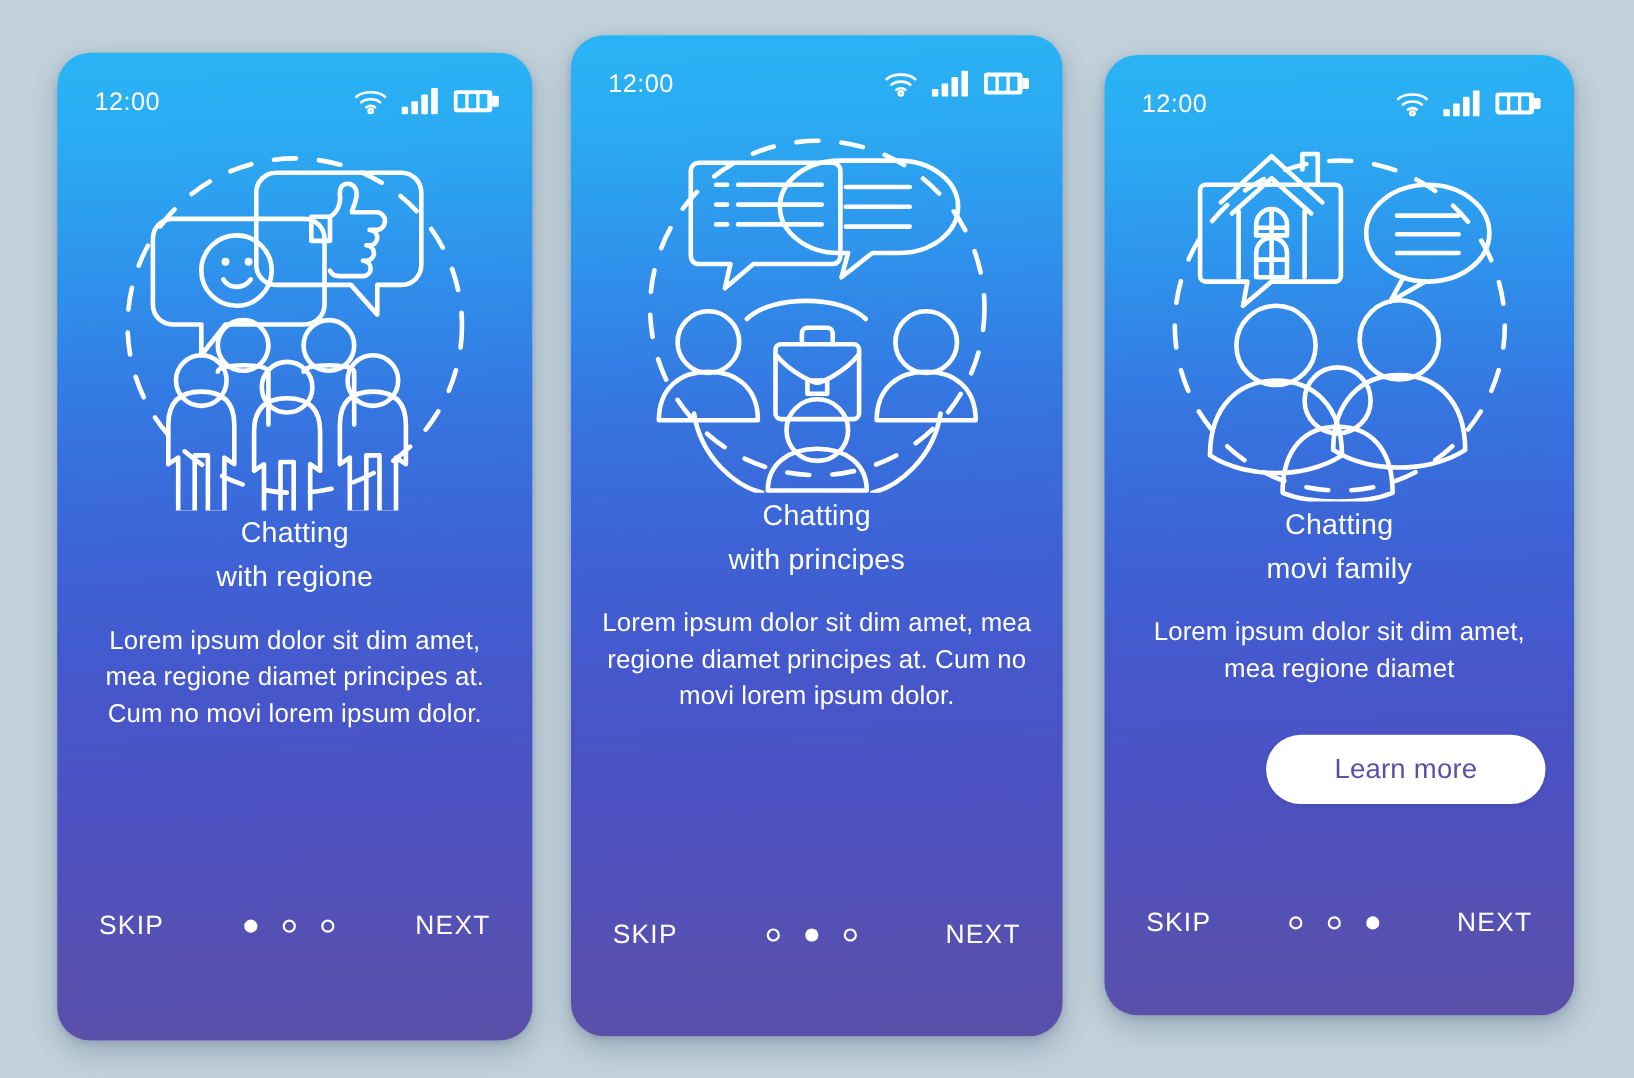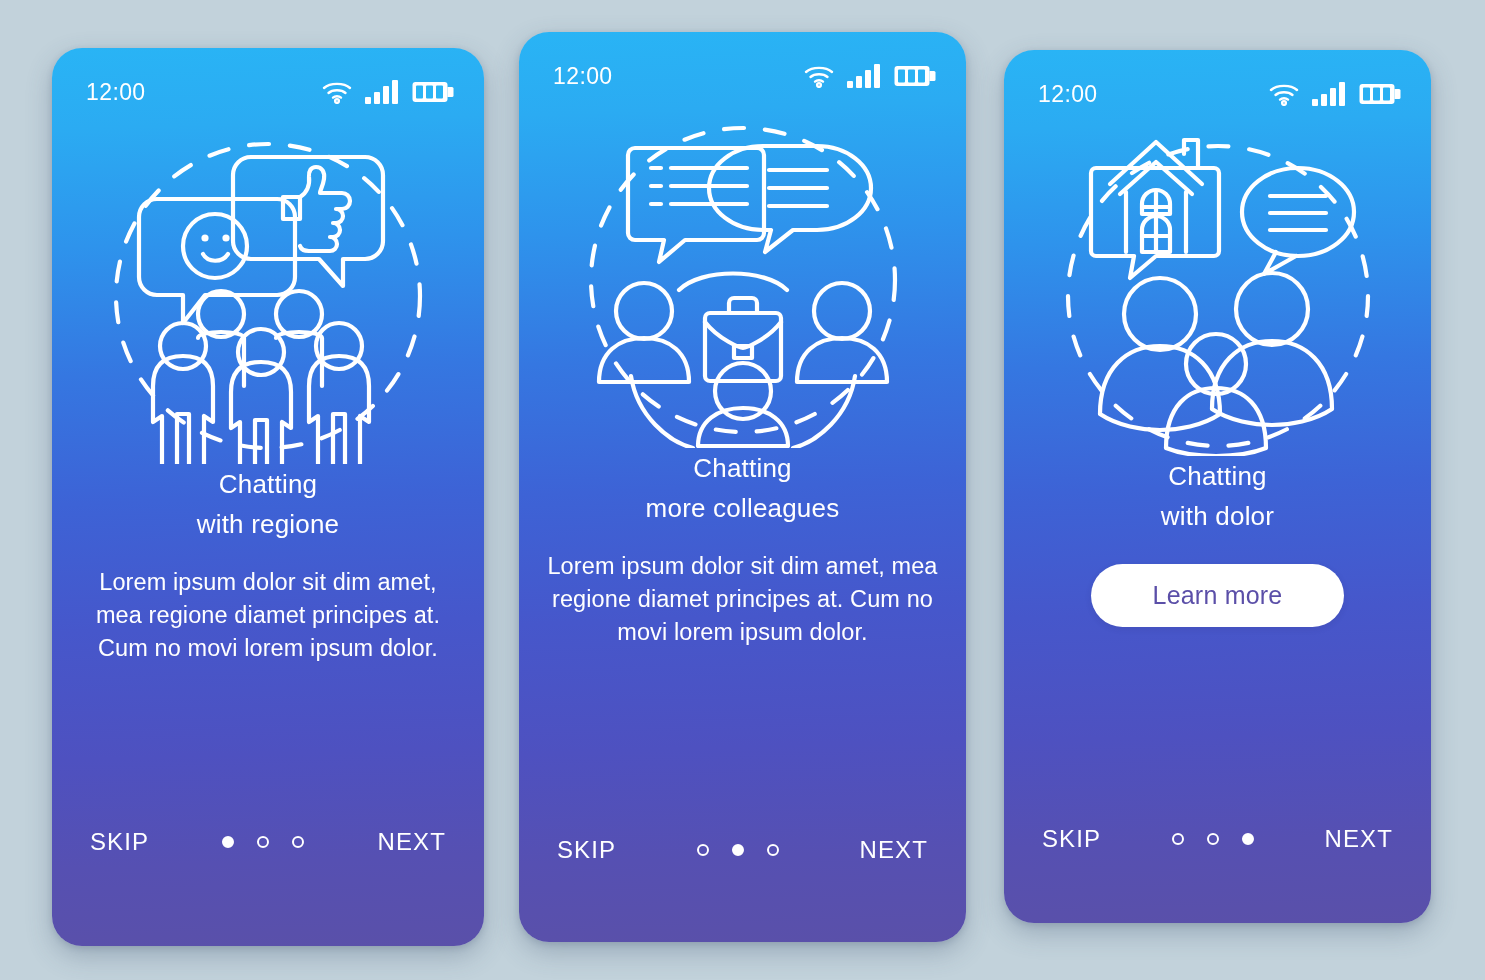--- a/index.html
+++ b/index.html
@@ -66,21 +66,21 @@
   .body {
     margin-top: 22px;
     font-size: 23.5px;
     line-height: 33px;
     color: #ffffff;
     font-weight: 400;
     letter-spacing: .1px;
   }
 
   
-  .cta-row { display: flex; justify-content: center; margin-top: 28px; }
+  .cta-row { display: flex; justify-content: flex-end; margin-top: 44px; }
   .cta {
     background: #ffffff;
     color: #5b4fa8;
     border: none;
     border-radius: 40px;
     font-size: 25px;
     font-family: "Liberation Sans", sans-serif;
     padding: 17px 62px;
     cursor: pointer;
     letter-spacing: .2px;
@@ -267,21 +267,21 @@
         <path d="M125 338 c0 -25, 20 -38, 45 -38 c25 0, 45 13, 45 38 z"></path>
 
         <path d="M58 268 c6 40, 38 66, 62 72"></path>
         <path d="M282 268 c-6 40, -38 66, -62 72"></path>
       </svg>
     </div>
 
     <div class="textblock">
       <div class="title">
         <span>Chatting</span><br>
-        <span>more colleagues</span>
+        <span>with principes</span>
       </div>
       <p class="body">Lorem ipsum dolor sit dim amet, mea regione diamet principes at. Cum no movi lorem ipsum dolor.</p>
     </div>
 
     <div class="footer">
       <button class="navlabel">SKIP</button>
       <div class="dots">
         <span class="dot"></span>
         <span class="dot on"></span>
         <span class="dot"></span>
@@ -357,22 +357,23 @@
         <path d="M164 283 c0 -46, 27 -68, 60 -68 c33 0, 60 22, 60 68 c-18 12, -42 16, -60 16 c-18 0, -42 -4, -60 -16 z"></path>
 
         <circle cx="168" cy="238" r="30"></circle>
         <path d="M118 322 c0 -42, 22 -60, 50 -60 c28 0, 50 18, 50 60 c-15 6, -33 8, -50 8 c-17 0, -35 -2, -50 -8 z"></path>
       </svg>
     </div>
 
     <div class="textblock">
       <div class="title">
         <span>Chatting</span><br>
-        <span>with dolor</span>
-      </div>
+        <span>movi family</span>
+      </div>
+      <p class="body">Lorem ipsum dolor sit dim amet, mea regione diamet</p>
       <div class="cta-row">
         <button class="cta">Learn more</button>
       </div>
     </div>
 
     <div class="footer">
       <button class="navlabel">SKIP</button>
       <div class="dots">
         <span class="dot"></span>
         <span class="dot"></span>

